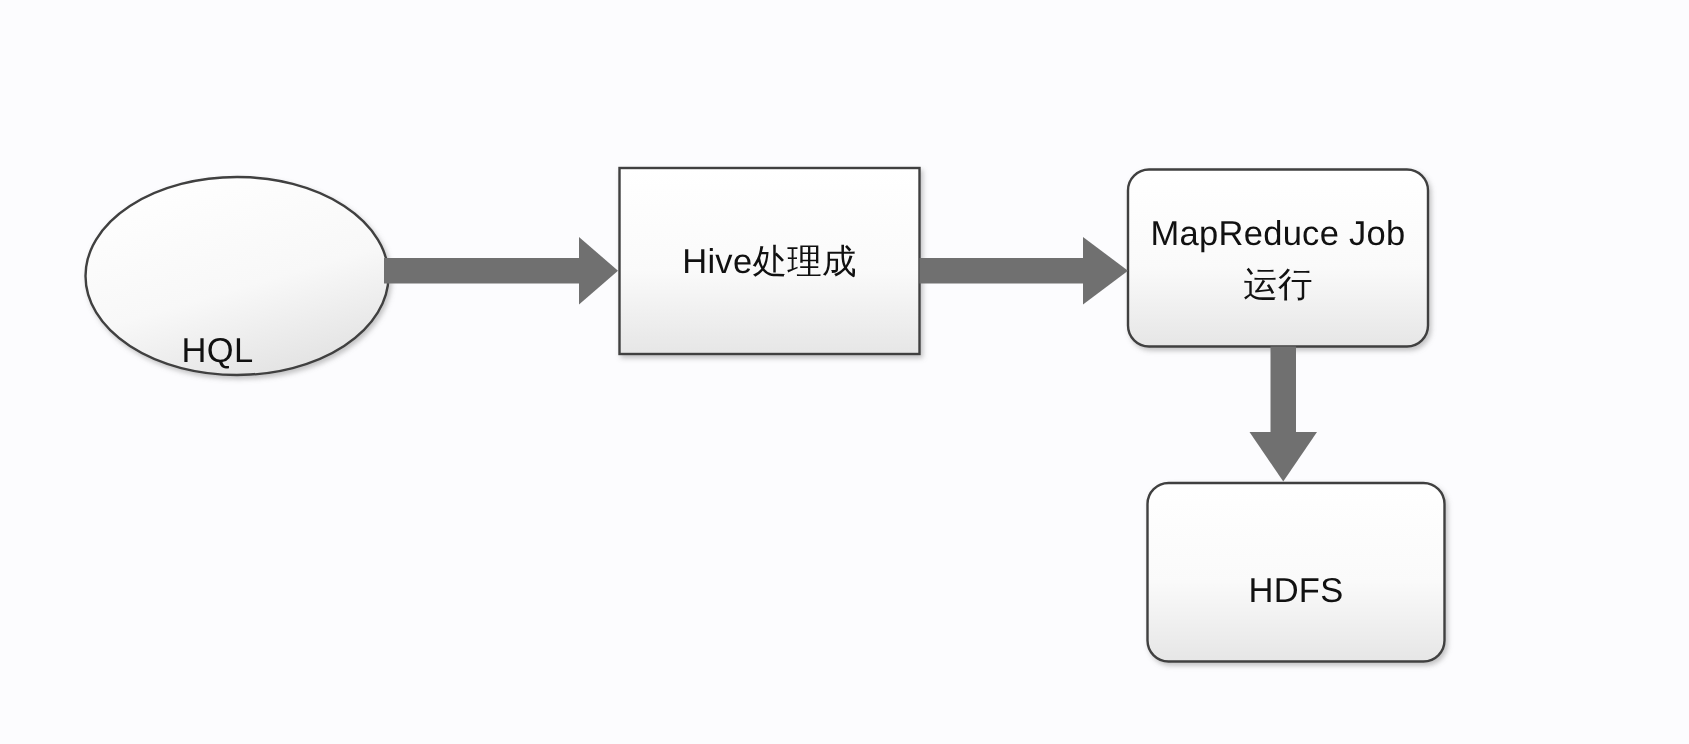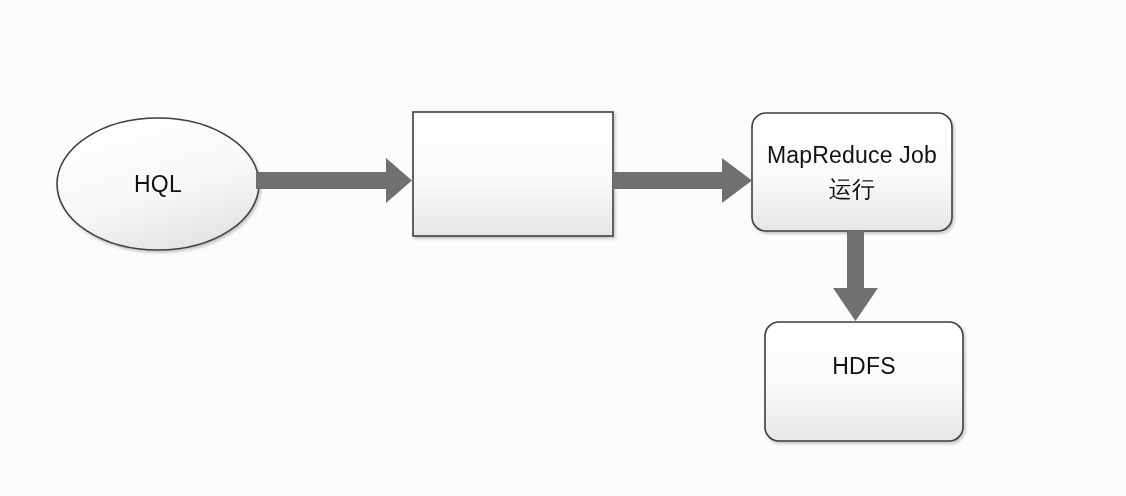--- a/index.html
+++ b/index.html
@@ -77,29 +77,30 @@
       <rect x="613" y="172" width="113" height="17" fill="#707070"></rect>
       <polygon points="722,158 752,180.5 722,203" fill="#707070"></polygon>
     </g>
 
     <g>
       <rect x="847" y="231" width="17" height="64" fill="#707070"></rect>
       <polygon points="833,288 878,288 855.5,321" fill="#707070"></polygon>
     </g>
   </svg>
 
-  <div class="node-label" style="left:57px; top:118px; width:202px; height:132px;">
+  <div class="node-label" style="left:44px; top:118px; width:202px; height:132px;justify-content:flex-end;">
     <span>HQL</span>
   </div>
 
   <div class="node-label" style="left:413px; top:112px; width:200px; height:124px;">
+    <span>Hive处理成</span>
   </div>
 
   <div class="node-label" style="left:752px; top:113px; width:200px; height:118px;">
     <span>MapReduce Job</span>
     <span>运行</span>
   </div>
 
-  <div class="node-label" style="left:765px; top:322px; width:198px; height:88px;">
+  <div class="node-label" style="left:765px; top:322px; width:198px; height:88px;justify-content:flex-end;">
     <span>HDFS</span>
   </div>
 
 </div>
 
 </body></html>

